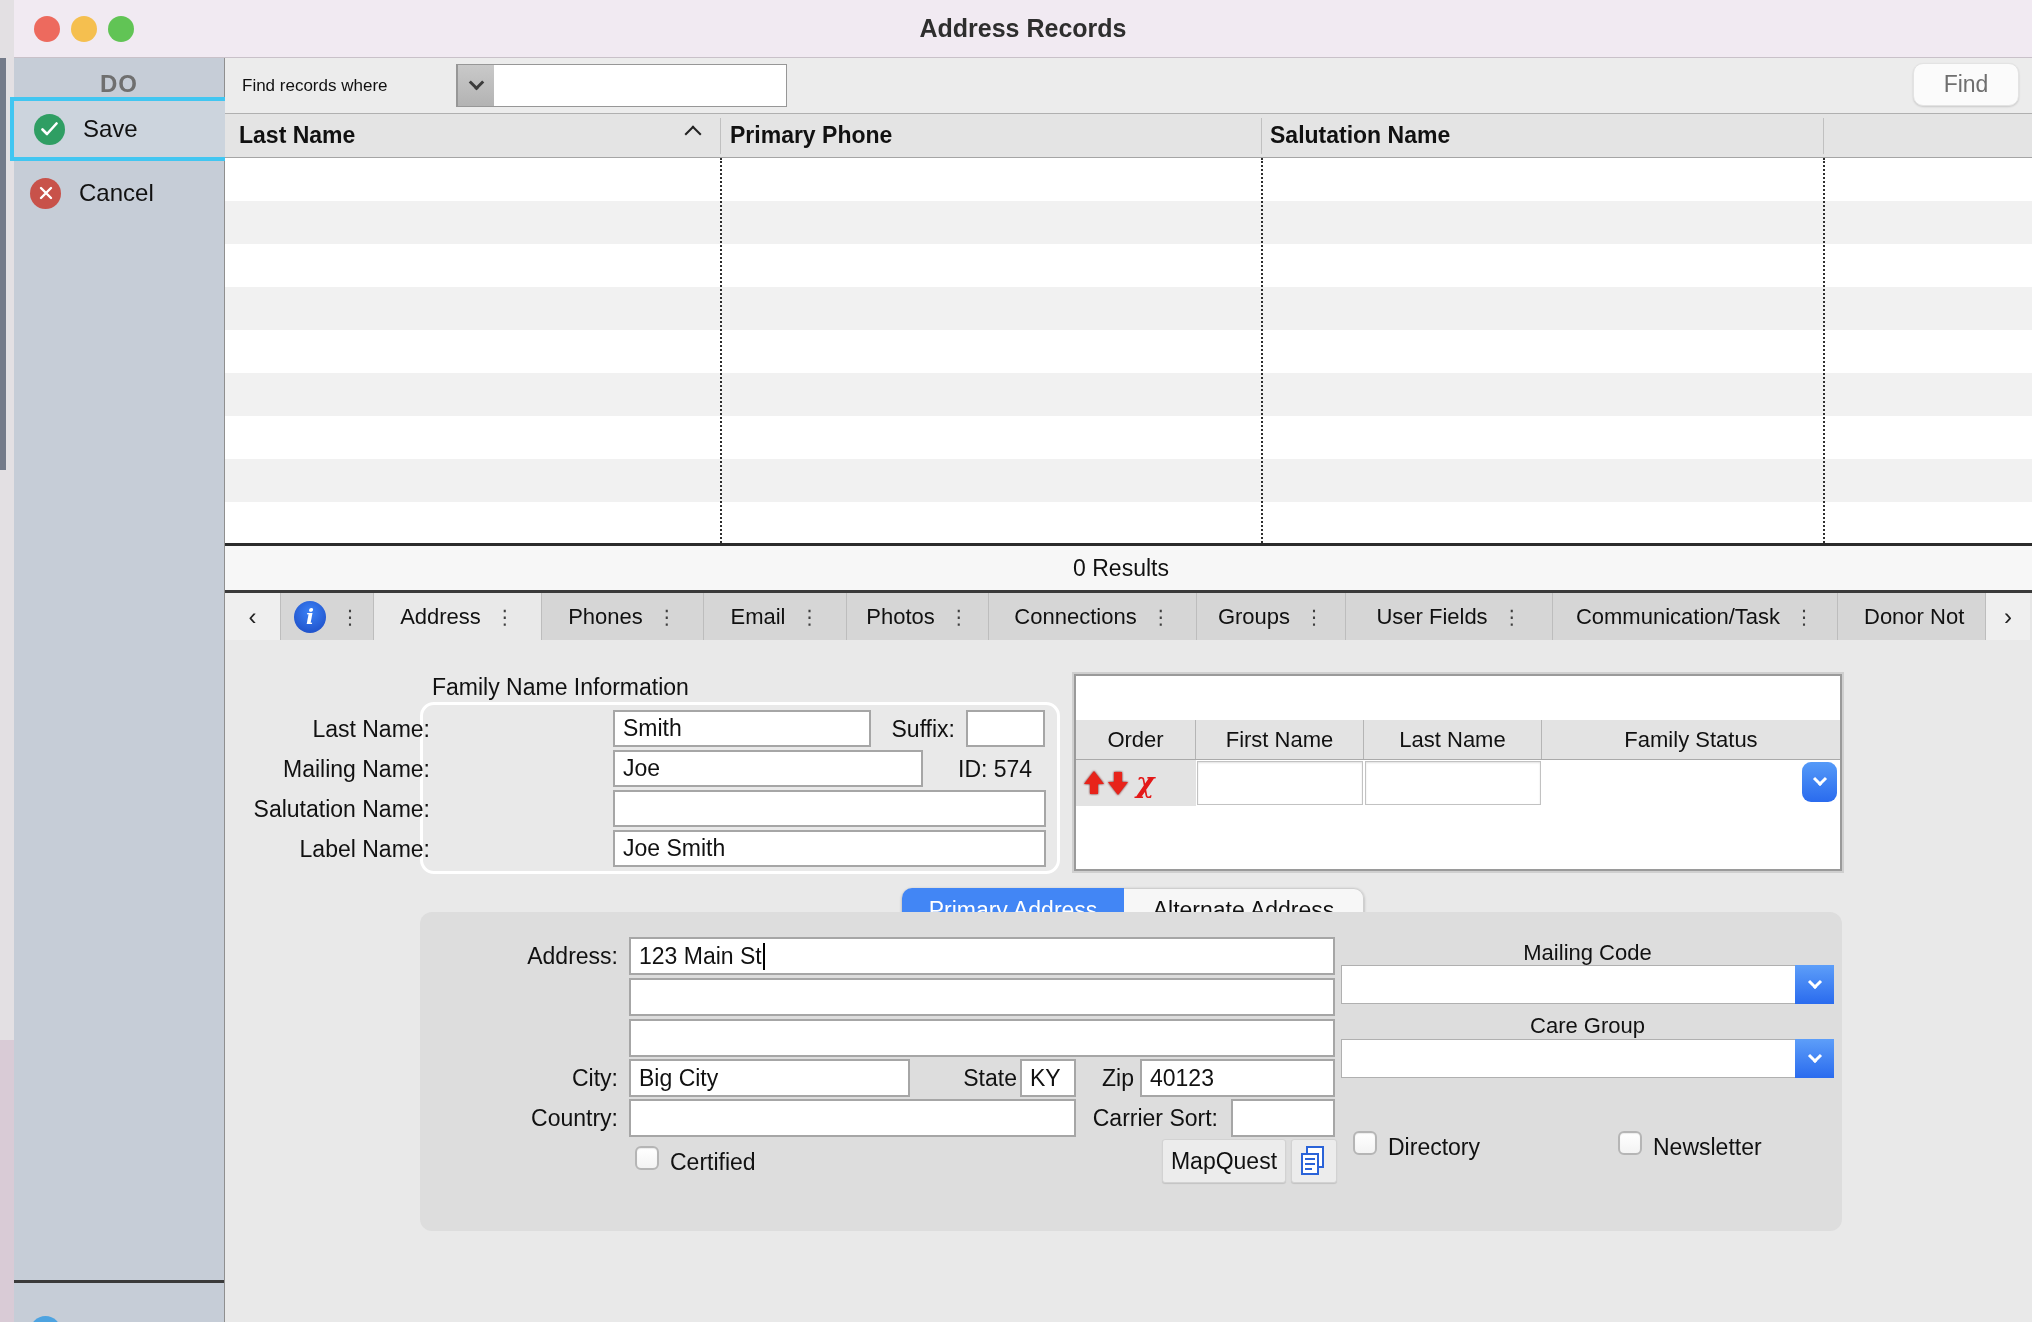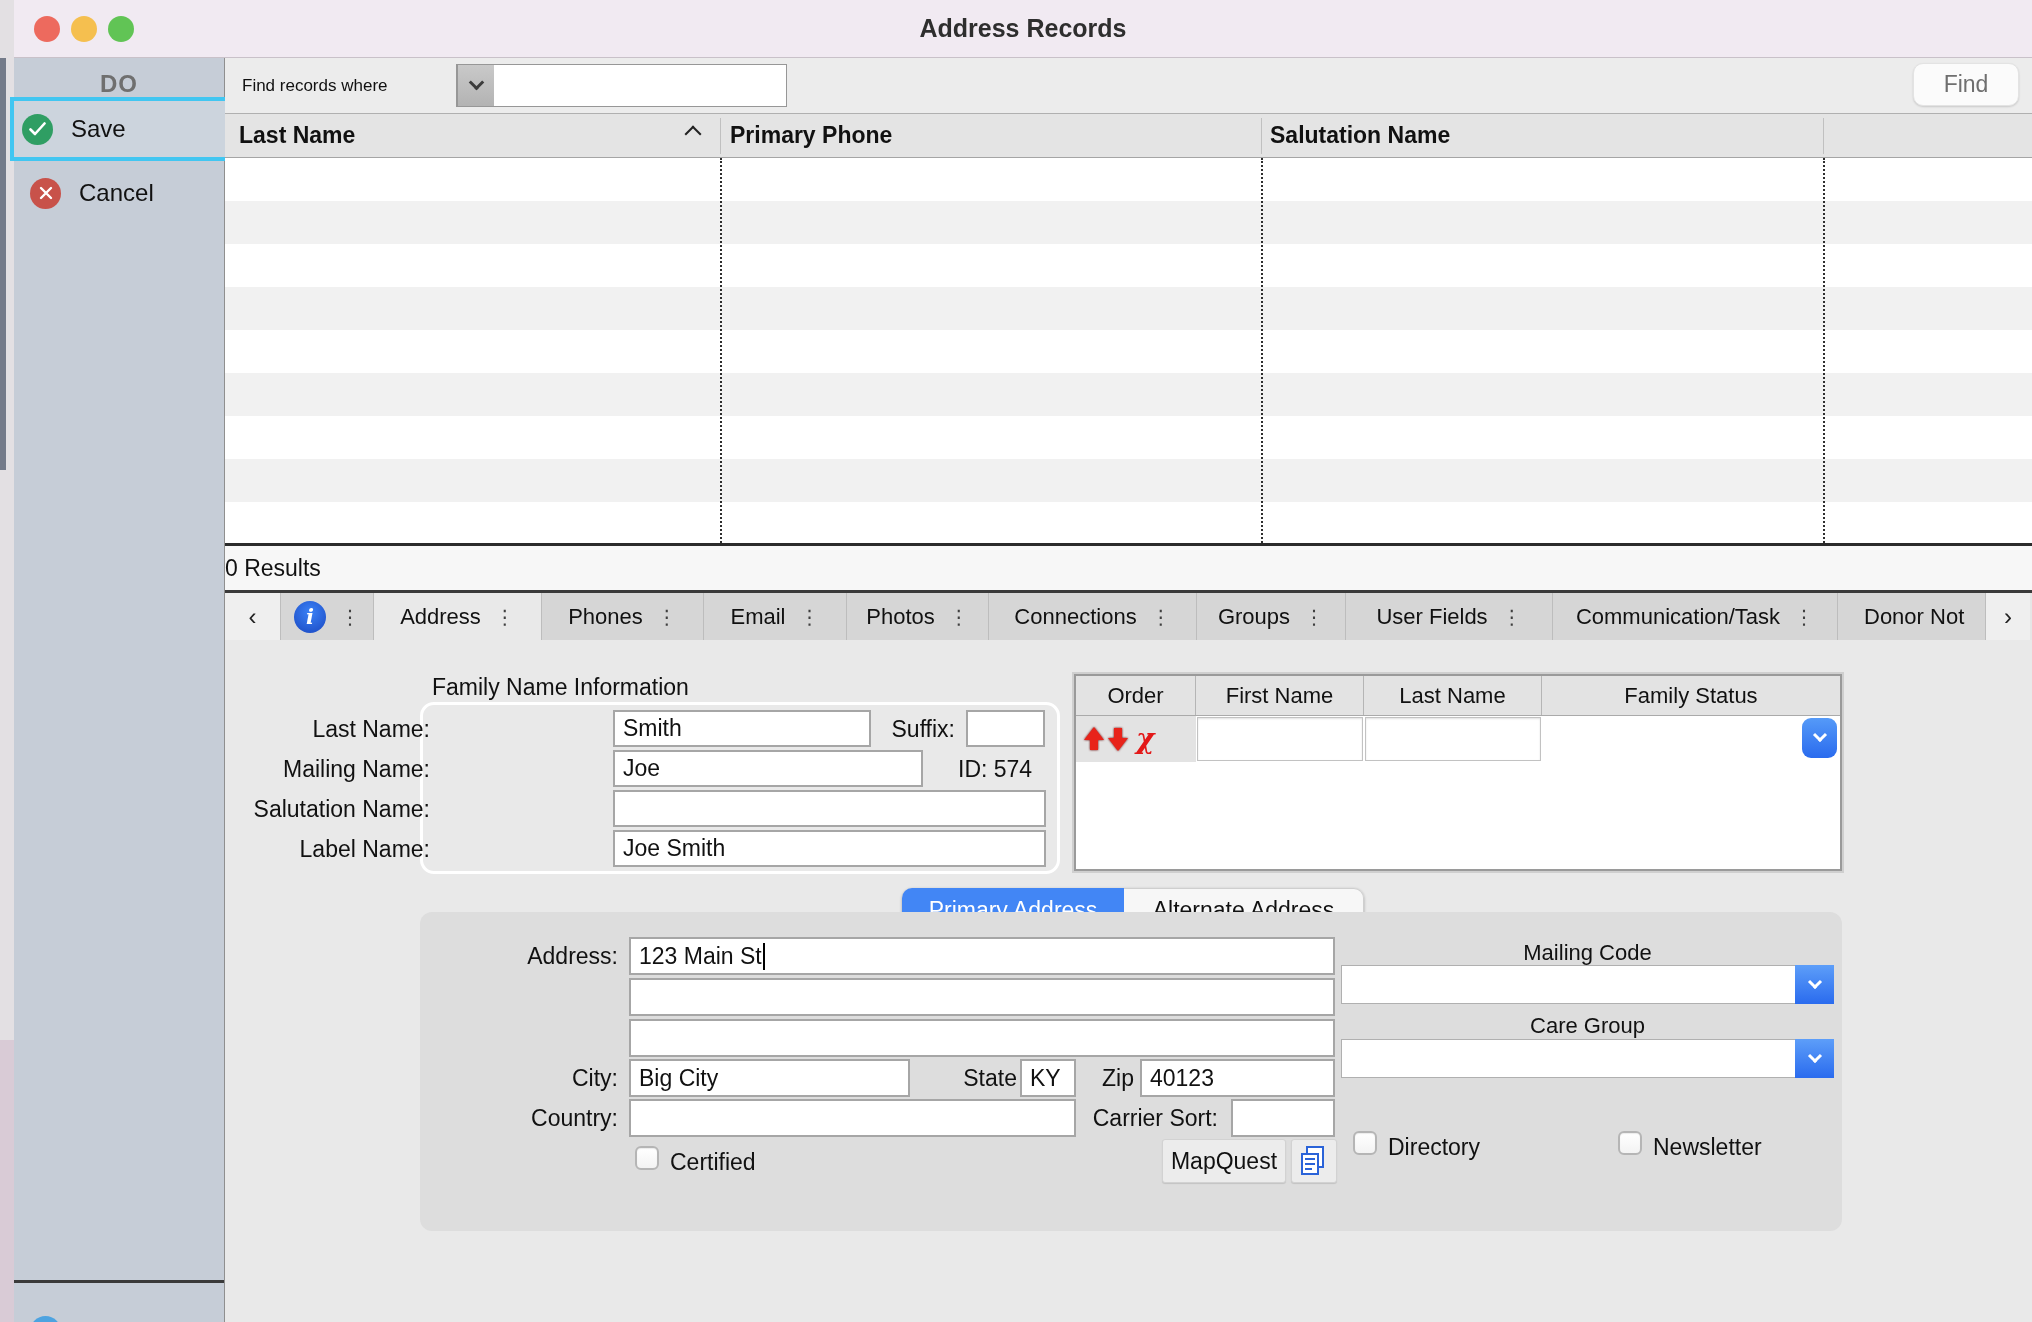--- a/index.html
+++ b/index.html
@@ -25,21 +25,21 @@
   .light.yellow { background:#f5bf4f; }
   .light.green { background:#61c455; }
   
   .sidebar {
     position:absolute; left:14px; top:58px; width:211px; height:1264px;
     background:#c6cdd7; border-right:1px solid #8f8f8f;
   }
   .do-label { position:absolute; top:12px; left:0; width:100%; text-align:center;
     font-size:24px; font-weight:bold; color:#6f6f6f; letter-spacing:1px; }
   .side-item { position:absolute; left:0; width:100%; height:64px; display:flex; align-items:center; gap:18px; padding-left:16px; font-size:24px; }
-  .side-item.save { top:39px; border:4px solid #41c6f1; background:#ccd4dd; width:257px; left:-4px; padding-left:8px; }
+  .side-item.save { top:39px; border:4px solid #41c6f1; background:#ccd4dd; width:257px; left:-4px; padding-left:20px; }
   .side-item.cancel { top:103px; }
   .circle-icon { width:31px; height:31px; border-radius:50%; display:flex; align-items:center; justify-content:center; flex:0 0 auto; }
   .circle-icon.green { background:#2f9e63; }
   .circle-icon.redc { background:#c8524a; }
   .circle-icon.bluec { background:#4da3e0; }
   .circle-icon svg { display:block; }
   .side-divider { position:absolute; top:1222px; left:0; width:100%; height:3px; background:#3a3a3a; }
   .side-item.collapse { top:1225px; height:97px; align-items:center; }
   .collapse-glyph { color:#fff; font-size:22px; font-weight:bold; line-height:1; margin-top:-3px; }
   
@@ -60,40 +60,40 @@
   .thead .h1 { left:14px; }
   .thead .sort { position:absolute; left:462px; top:4px; font-weight:normal; }
   .thead .sort .chev { transform:rotate(225deg); border-width:2px; border-color:#222; width:12px; height:12px; margin-top:10px; }
   .thead .h2 { left:505px; }
   .thead .h3 { left:1045px; }
   .hsep { position:absolute; top:4px; height:36px; width:1px; background:#c0c0c0; }
   .tbody { position:relative; height:385px; flex:0 0 auto;
     background:repeating-linear-gradient(180deg,#ffffff 0 43px,#f1f1f1 43px 86px); }
   .vdash { position:absolute; top:0; height:100%; width:0; border-left:2px dotted #2e2e2e; }
   .dark-sep { height:3px; background:#2b2b2b; flex:0 0 auto; }
-  .results-bar { height:44px; background:#f7f7f7; display:flex; align-items:center; justify-content:flex-start; padding-right:15px; font-size:23px; flex:0 0 auto; }
+  .results-bar { height:44px; background:#f7f7f7; display:flex; align-items:center; justify-content:center; padding-right:15px; font-size:23px; flex:0 0 auto; }
   
   .tabstrip { height:50px; border-top:3px solid #3a3a3a; background:#e6e6e6; display:flex; flex:0 0 auto; }
   .tab { background:#d6d6d6; border-right:1px solid #bdbdbd; display:flex; align-items:center; justify-content:center; gap:14px; font-size:22px; overflow:hidden; white-space:nowrap; }
   .tab .dots { color:#3f3f3f; font-size:20px; }
   .tab.navtab { background:#efefef; font-size:24px; color:#222; }
   .tab.active { background:#e9e9e9; }
   .tab.clip { justify-content:flex-start; padding-left:26px; }
   .info-circle { width:32px; height:32px; border-radius:50%; background:radial-gradient(circle at 50% 35%,#3b82f7,#1a47c0);
     color:#fff; display:flex; align-items:center; justify-content:center;
     font-family:"DejaVu Serif", serif; font-style:italic; font-weight:bold; font-size:21px; }
   
   .panel { position:relative; flex:1; background:#e9e9e9; }
   .group-label { position:absolute; left:207px; top:34px; font-size:23px; }
   .family-box { position:absolute; left:195px; top:62px; width:640px; height:172px; border:3px solid #fff; border-radius:14px; }
   .flabel { position:absolute; font-size:23px; text-align:right; }
   .field { position:absolute; background:#fff; border:2px solid #a6a6a6; font-size:23px; padding-left:8px; font-family:"Liberation Sans", sans-serif; color:#111; }
   input.field { outline:none; }
   .members { position:absolute; left:849px; top:34px; width:768px; height:197px; background:#fff; border:2px solid #9a9a9a; outline:2px solid #cfcfcf; }
-  .members .mhead { display:flex; height:40px; background:#e3e3e3; border-bottom:1px solid #aaa; font-size:22px; }
+  .members .mhead { display:flex; height:40px; background:#e3e3e3; border-bottom:1px solid #aaa; font-size:22px;margin-top:44px; }
   .members .mh { display:flex; align-items:center; justify-content:center; border-right:1px solid #b5b5b5; }
   .members .mh:last-child { border-right:none; }
   .members .mrow { display:flex; height:46px; }
   .ordercell { width:120px; background:#e3e3e3; display:flex; align-items:center; gap:4px; padding-left:8px; }
   .mcell { border:1px solid #c2c2c2; background:#fff; box-shadow:inset 0 1px 2px rgba(0,0,0,.12); margin:1px; }
   .fscell { position:relative; flex:1; }
   .fs-btn { position:absolute; right:3px; top:2px; width:35px; height:40px; border-radius:9px;
     background:linear-gradient(#559af8,#2a6bee); display:flex; align-items:center; justify-content:center; }
   .arrow-up, .arrow-down { position:relative; width:20px; height:24px; filter:drop-shadow(0 0 1px #600); }
   .arrow-up .tri { position:absolute; left:0; top:0; width:0; height:0; border-left:10px solid transparent; border-right:10px solid transparent; border-bottom:13px solid #e8231a; }

